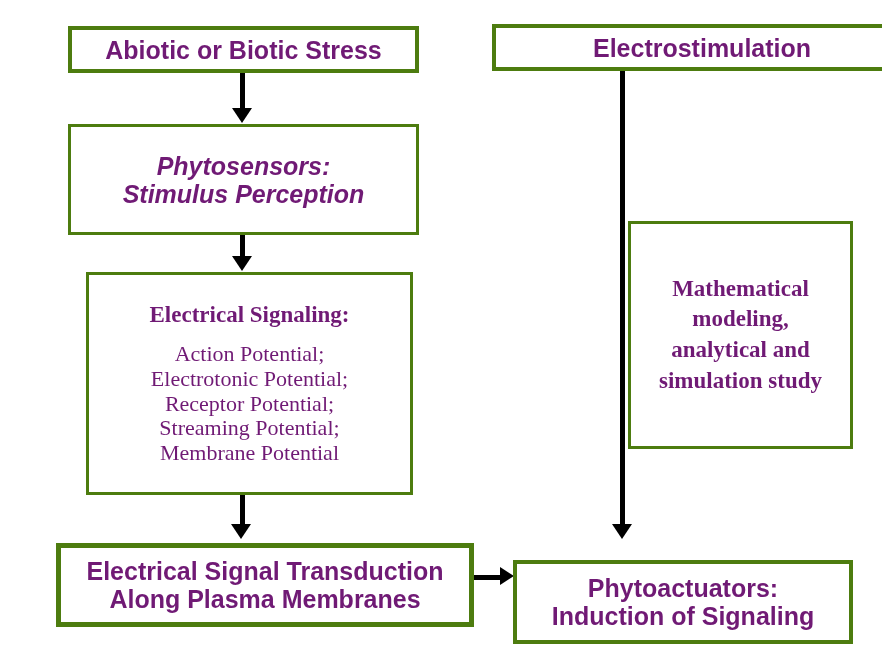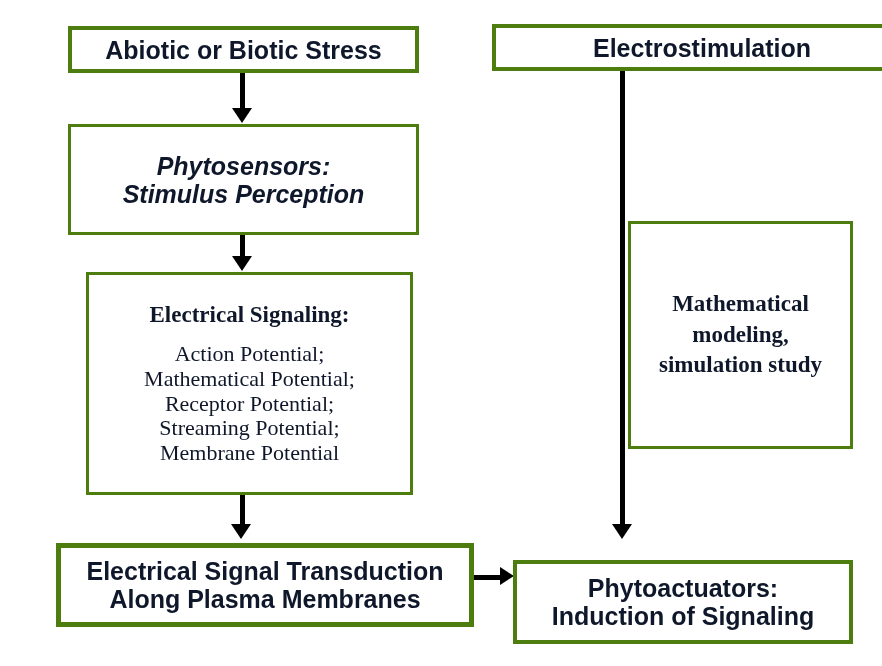--- a/index.html
+++ b/index.html
@@ -17,21 +17,21 @@
   }
   .node {
     position: absolute;
     box-sizing: border-box;
     background: #ffffff;
     border: 2px solid #4d7c0f;
     display: flex;
     align-items: center;
     justify-content: center;
     text-align: center;
-    color: #0f172a;
+    color: #701a75;
     z-index: 3;
     line-height: 1.12;
   }
   .node .inner { width: 100%; padding: 0 6px; box-sizing: border-box; }
 
   
   #node-stress {
     left: 68px; top: 26px; width: 351px; height: 47px;
     border-width: 4px;
     font-weight: bold; font-size: 25px;
@@ -124,21 +124,21 @@
     <div class="inner">
       <div>Phytosensors:</div>
       <div>Stimulus Perception</div>
     </div>
   </div>
 
   <div class="node" id="node-electrical-signaling">
     <div class="inner">
       <span class="heading">Electrical Signaling:</span>
       <span class="listline">Action Potential;</span>
-      <span class="listline">Mathematical Potential;</span>
+      <span class="listline">Electrotonic Potential;</span>
       <span class="listline">Receptor Potential;</span>
       <span class="listline">Streaming Potential;</span>
       <span class="listline">Membrane Potential</span>
     </div>
   </div>
 
   <div class="node" id="node-transduction">
     <div class="inner">
       <div>Electrical Signal Transduction</div>
       <div>Along Plasma Membranes</div>
@@ -146,20 +146,21 @@
   </div>
 
   <div class="node" id="node-electrostim">
     <div class="inner">Electrostimulation</div>
   </div>
 
   <div class="node" id="node-math">
     <div class="inner">
       <div>Mathematical</div>
       <div>modeling,</div>
+      <div>analytical and</div>
       <div>simulation study</div>
     </div>
   </div>
 
   <div class="node" id="node-phytoactuators">
     <div class="inner">
       <div>Phytoactuators:</div>
       <div>Induction of Signaling</div>
     </div>
   </div>

